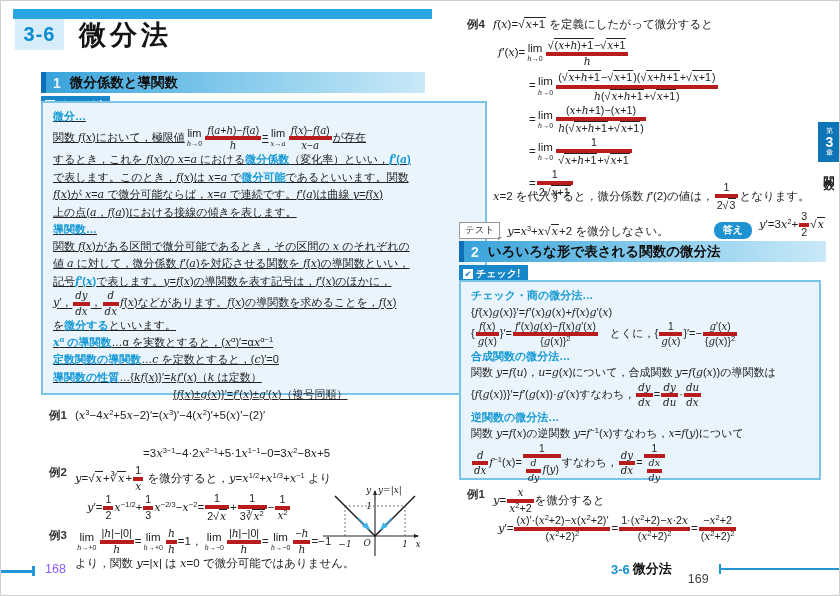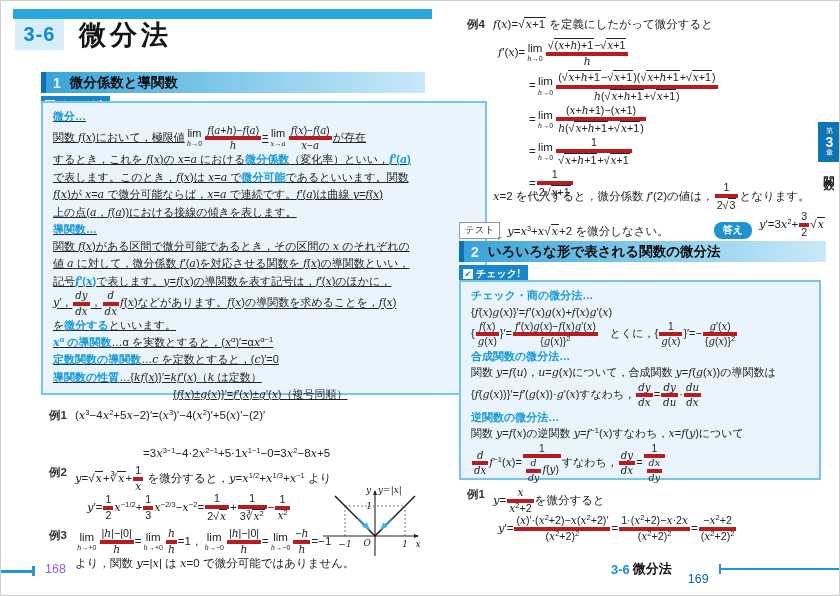--- a/index.html
+++ b/index.html
@@ -59,21 +59,21 @@
   .r-ex1head{position:absolute;left:458px;top:486px;display:flex;font-size:11.5px;width:370px;}
   .r-ex1line{position:absolute;left:497px;top:514px;font-size:11.5px;}
   .tabbox{position:absolute;left:817px;top:121px;width:23px;height:40px;background:#0d74b8;color:#fff;
     display:flex;flex-direction:column;align-items:center;justify-content:center;line-height:1.05;}
   .tabbox .sm{font-size:7px;} .tabbox .bg{font-size:14px;font-weight:bold;}
   .tabname{position:absolute;left:820px;top:166px;writing-mode:vertical-rl;font-size:11px;
     letter-spacing:3px;color:#222;font-weight:bold;}
   .footR{position:absolute;left:610px;top:562px;width:230px;height:12px;display:flex;align-items:center;}
   .fsec{color:#1b8fd2;font-weight:bold;font-size:13px;}
   .ftitleR{color:#111;font-weight:bold;font-size:13px;margin-left:3px;}
-  .fpageR{color:#0369a1;font-size:12.5px;margin-left:16px;margin-top:20px;}
+  .fpageR{color:#404040;font-size:12.5px;margin-left:16px;margin-top:20px;}
   .ftickR{width:2.5px;height:10px;background:#2196d3;margin-left:10px;}
   .flineR{flex:1;height:2.5px;background:#2196d3;}
 </style>
 </head>
 <body>
 
 <div class="canvas">
 
   <div class="topbar"></div>
   <div class="badge">3-6</div>

